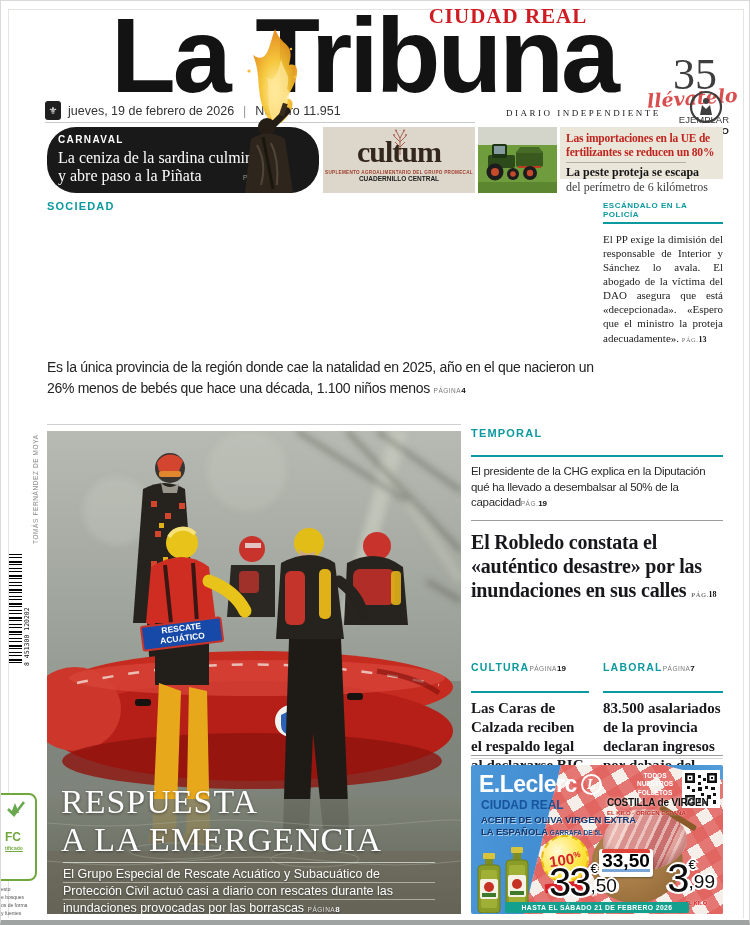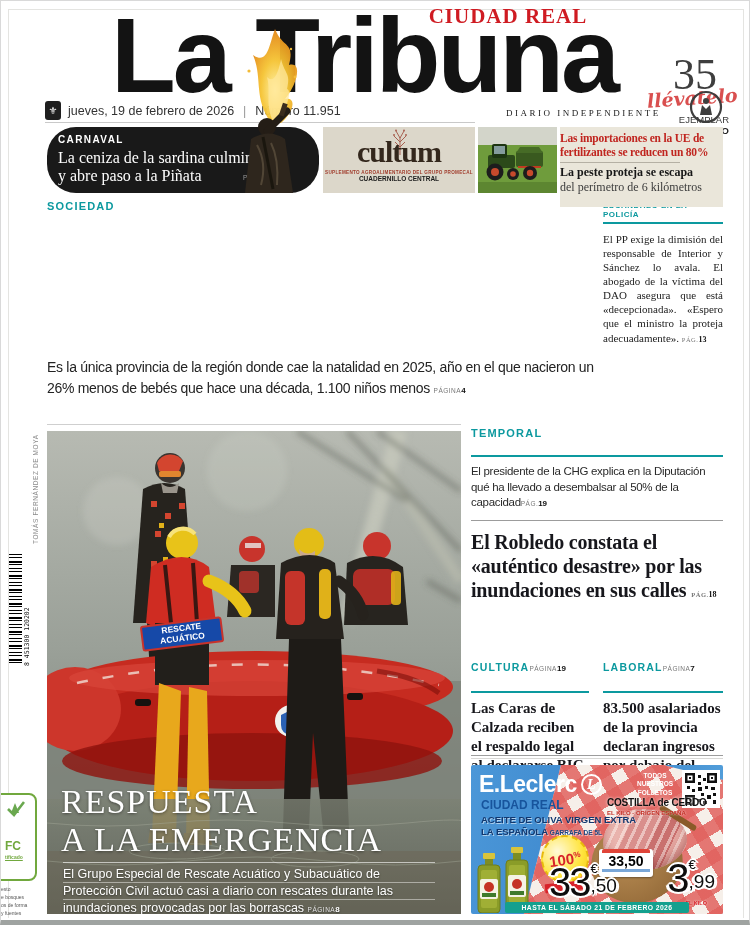--- a/index.html
+++ b/index.html
@@ -48,21 +48,21 @@
   .fig-carnival { left:222px; top:24px; z-index:6; }
   .b-cultum { left:322px; width:152px; background:#dcd7ca; text-align:center; padding-top:2px; overflow:hidden; }
   .cultum-tree { position:absolute; left:66px; top:1px; opacity:.8; }
   .cultum-word { position:relative; z-index:2; margin-top:8px;
     font-family:"Liberation Serif",serif; font-weight:bold; font-size:30px;
     line-height:1; color:#33271c; letter-spacing:-1px; }
   .cultum-sub { position:relative; z-index:2; margin-top:3px; font-size:4.6px;
     font-weight:bold; color:#a03c2c; letter-spacing:.3px; }
   .cultum-ed { position:relative; z-index:2; font-size:6.5px; font-weight:bold; color:#1c1c1c; }
   .b-tractor { left:477px; width:79px; overflow:hidden; }
-  .b-agro { left:559px; width:163px; height:80px; background:#eae6da; padding:5px 7px 0 0; }
+  .b-agro { left:559px; width:163px; height:52px; background:#eae6da; padding:5px 7px 0 6px; }
   .agro-red { font-family:"Liberation Serif",serif; font-weight:bold; font-size:11.5px;
     line-height:1.18; letter-spacing:-.2px; color:#c0251f; }
   .agro-rule { height:1px; background:#b5b0a4; margin:3px 0 3px 0; width:120px; }
   .agro-b1 { font-family:"Liberation Serif",serif; font-weight:bold; font-size:12px; color:#161616; line-height:1.15; }
   .agro-b2 { font-family:"Liberation Serif",serif; font-size:12px; color:#3c3c3c; line-height:1.2; }
 
   
   .kicker { font-weight:bold; color:#0c999f; letter-spacing:1.2px; font-size:11px; }
   .lead-kicker { left:46px; top:199px; }
   .lead-head { left:44px; top:214px; width:545px; font-weight:bold; font-size:44px;
@@ -101,21 +101,21 @@
   .cap-body .pg-label { color:#e5e5e5; } .cap-body .pg-num { color:#fff; }
 
   
   .barcode { left:8px; top:553px; width:24px; height:112px; display:flex; background:#fff; }
   .bars { width:13px; height:100%;
     background:repeating-linear-gradient(180deg,#000 0 1.5px,#fff 1.5px 3px,#000 3px 4px,#fff 4px 7px,#000 7px 9px,#fff 9px 10.5px,#000 10.5px 11.5px,#fff 11.5px 14px); }
   .bnum { writing-mode:vertical-rl; transform:rotate(180deg); font-family:"DejaVu Sans Mono",monospace;
     font-size:6.5px; color:#111; margin-left:1px; }
   .pefc { left:-12px; top:792px; width:48px; height:88px; border:2px solid #71a83e;
     border-radius:8px; background:#fff; padding:4px 0 0 14px; }
-  .pefc-t { font-weight:bold; font-size:12px; color:#71a83e; line-height:1; margin-top:19px; }
+  .pefc-t { font-weight:bold; font-size:12px; color:#71a83e; line-height:1; margin-top:10px; }
   .pefc-w { font-size:5px; color:#71a83e; font-weight:bold; margin-top:2px; text-decoration:underline; }
   .pefc-lines { left:0px; top:884px; width:36px; font-size:5px; line-height:1.6; color:#555; }
 
   
   .temporal { left:470px; top:426px; width:252px; }
   .sec-rule { border-bottom:2px solid #0c999f; padding-bottom:16px; display:flex;
     justify-content:flex-start; align-items:baseline; }
   .temp-head { margin-top:7px; font-family:"Liberation Serif",serif; font-weight:bold;
     font-size:24px; letter-spacing:-.3px; line-height:1.15; color:#17171c; }
   .temp-stand { margin-top:7px; font-size:11.5px; letter-spacing:-.3px; line-height:1.35; color:#2a2a2a; }
@@ -163,21 +163,21 @@
     border:2px dashed #e8b90c; transform:rotate(-8deg);
     background:radial-gradient(circle at 35% 30%, #fff9d8, #ffe43c 60%, #f4c50f);
     display:flex; align-items:center; justify-content:center; z-index:3; }
   .badge-num { color:#d8232a; font-weight:bold; font-size:15px; }
   .badge-pct { font-size:8px; vertical-align:super; }
   .badge-rib { position:absolute; left:74px; top:117px; width:44px; height:9px;
     background:#d8232a; transform:rotate(-6deg); border-radius:1px; z-index:3; }
   .tag { position:absolute; left:128px; top:84px; width:54px; height:28px; background:#fff;
     border-radius:3px; box-shadow:0 1px 2px rgba(0,0,0,.35); padding:0 3px; z-index:2; }
   .tag-bar { height:4px; background:#e04438; border-radius:2px 2px 0 0; }
-  .tag-price { font-weight:bold; font-size:14px; color:#000; text-align:center; line-height:16px; }
+  .tag-price { font-weight:bold; font-size:19px; color:#000; text-align:center; line-height:16px; }
   .tag-bar2 { height:3px; background:#7aa7d8; }
   .bigprice { position:absolute; display:flex; font-weight:normal; color:#0d0d0d; z-index:4;
     text-shadow:-2px 0 #fff,2px 0 #fff,0 -2px #fff,0 2px #fff,-1px -1px #fff,1px 1px #fff,-1px 1px #fff,1px -1px #fff,3px 1px #fff,-3px 1px #fff; }
   .price1 { left:78px; top:97px; } .price2 { right:8px; top:93px; }
   .bp-int { font-size:40px; line-height:1; letter-spacing:-2px; }
   .bp-side { display:flex; flex-direction:column; margin-left:1px; }
   .bp-cur { font-size:13px; line-height:1.1; }
   .bp-cents { font-size:19px; line-height:1; }
   .p-unit { position:absolute; font-weight:bold; font-size:5.5px; color:#d8232a; z-index:4;
     text-shadow:0 0 2px #fff; }
@@ -569,21 +569,21 @@
             <rect x="2.5" y="24.5" width="5" height="5"></rect>
           </g>
         <g fill="#111">
             <rect x="4" y="4" width="2" height="2"></rect>
             <rect x="26" y="4" width="2" height="2"></rect>
             <rect x="4" y="26" width="2" height="2"></rect>
           </g>
       </svg>
     </div>
 
-    <div class="costilla">COSTILLA de CERDO</div>
+    <div class="costilla">COSTILLA de VIRGEN</div>
     <div class="costilla-sub">EL KILO · ORIGEN ESPAÑA</div>
 
     <div class="bigprice price2">
       <span class="bp-int">3</span>
       <span class="bp-side">
           <span class="bp-cur">€</span>
           <span class="bp-cents">,99</span>
         </span>
     </div>
     <div class="p-unit p2unit">EL KILO</div>

